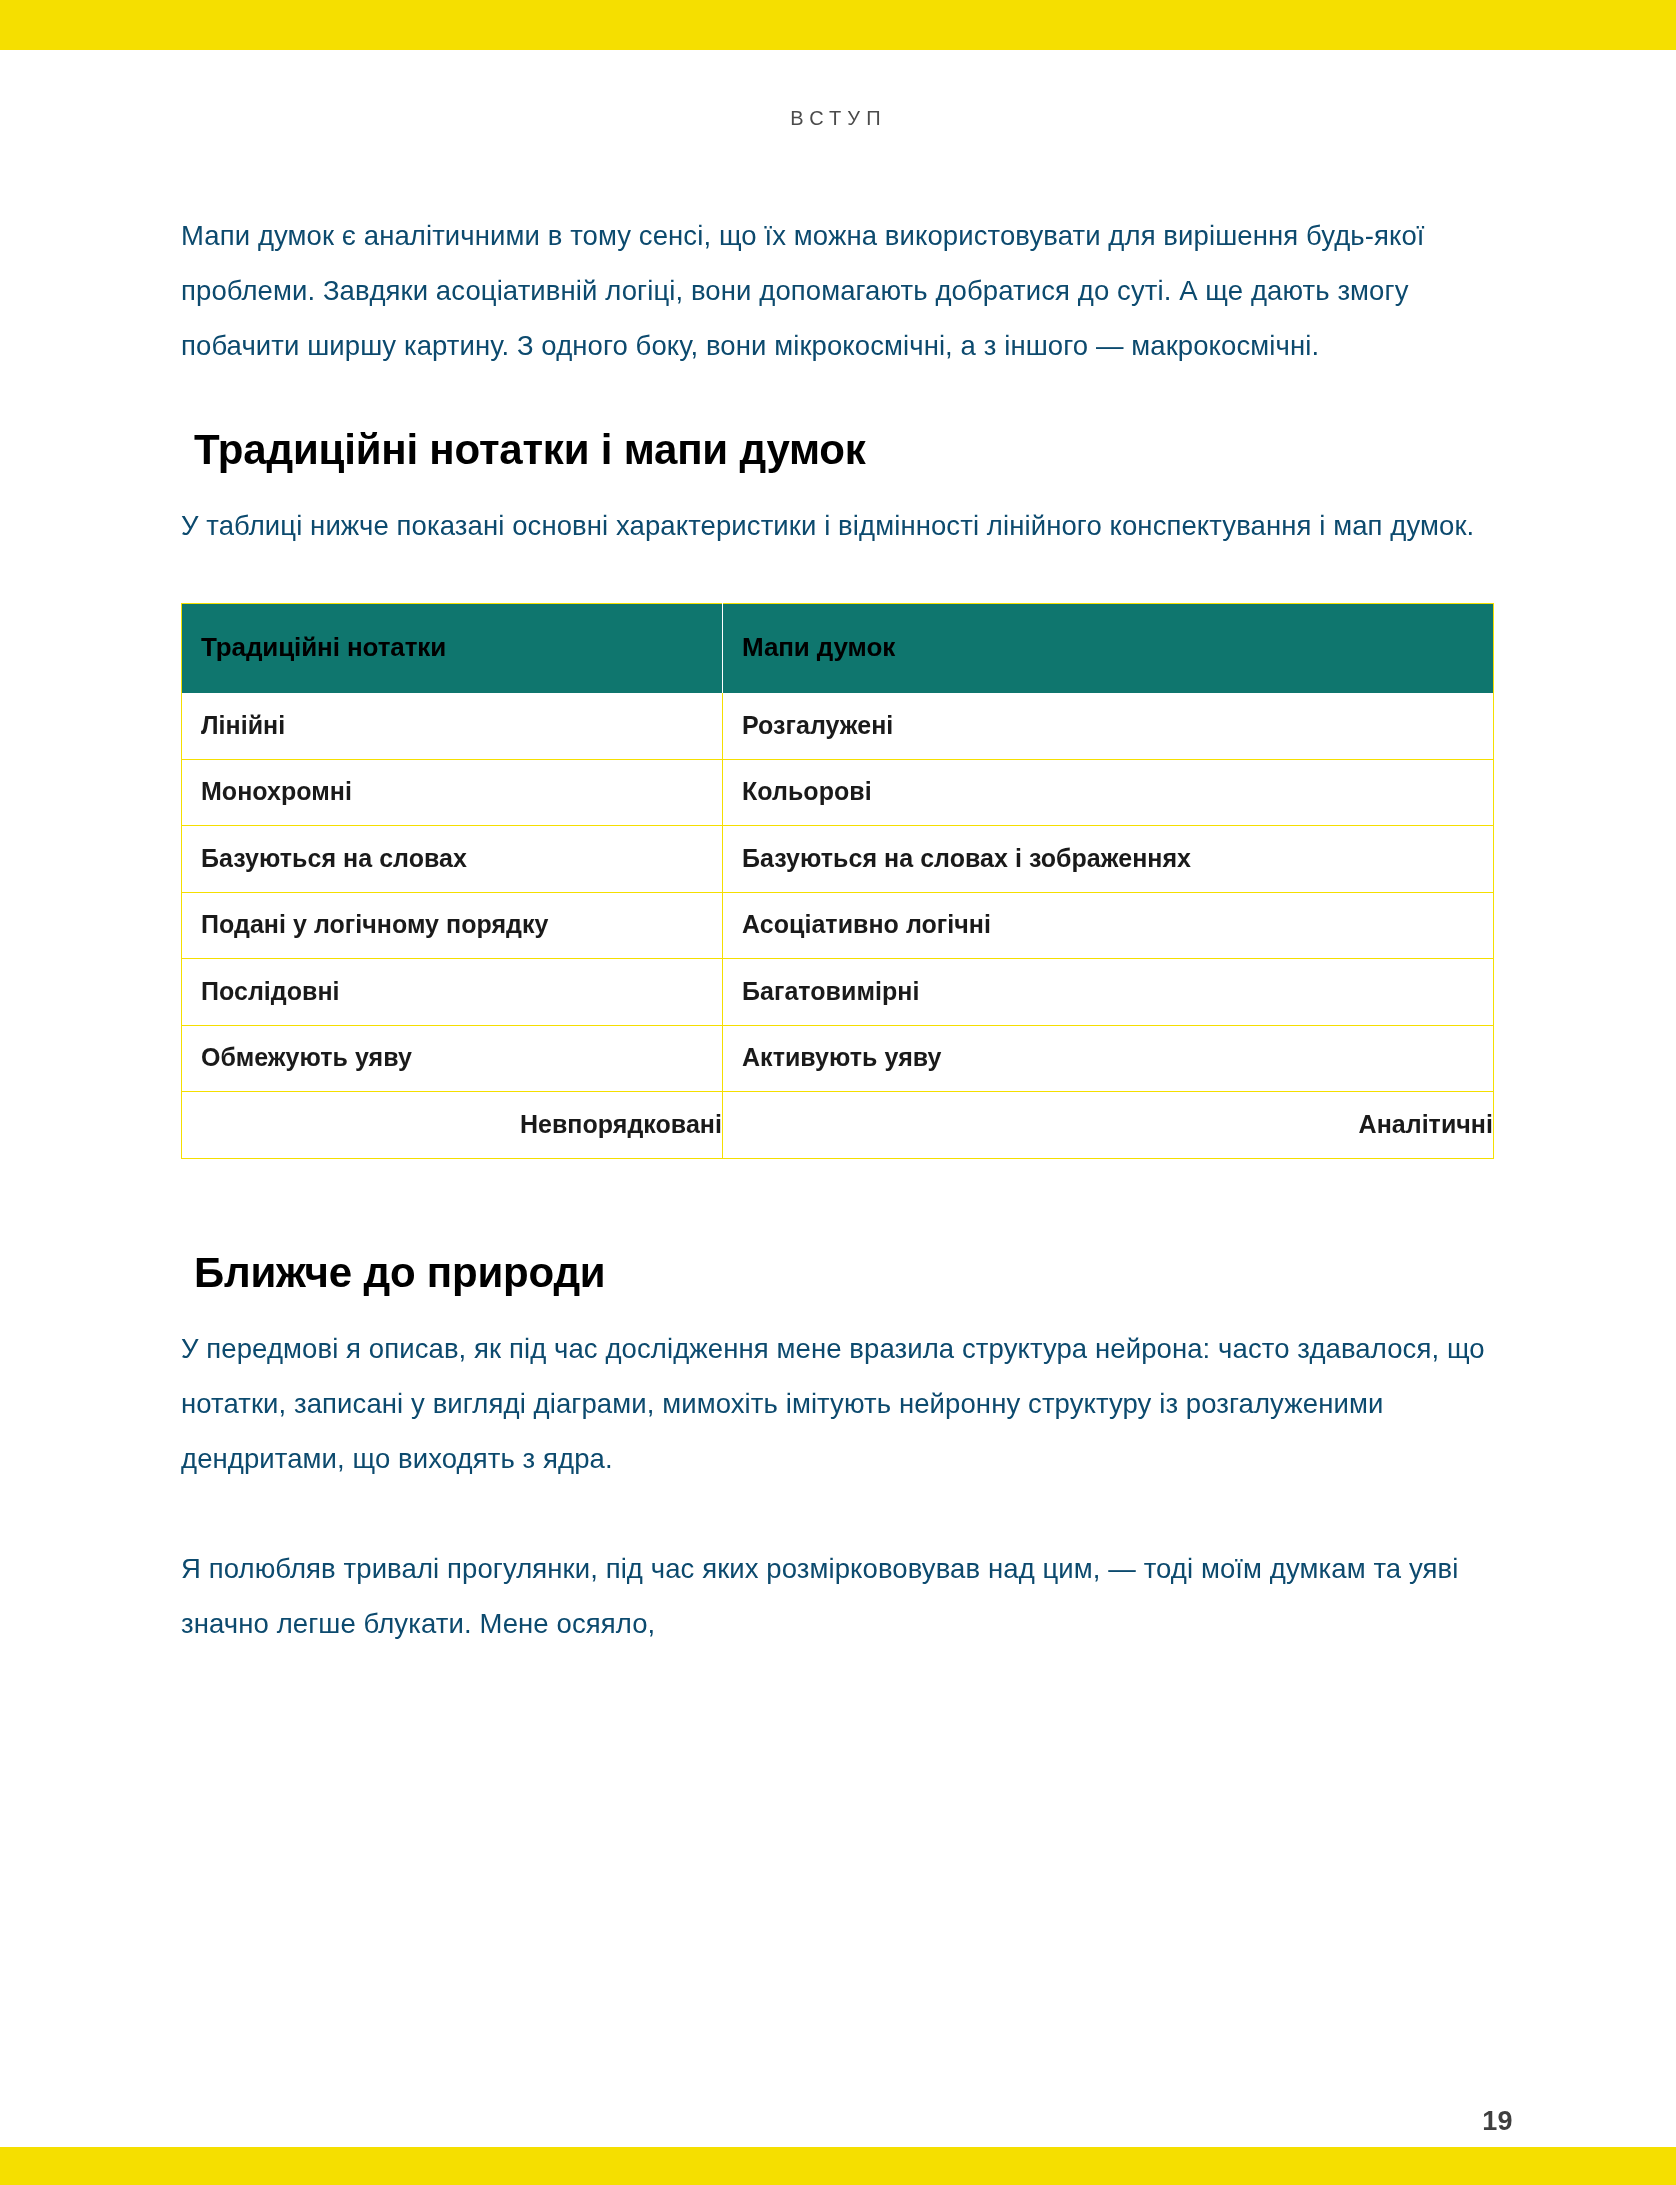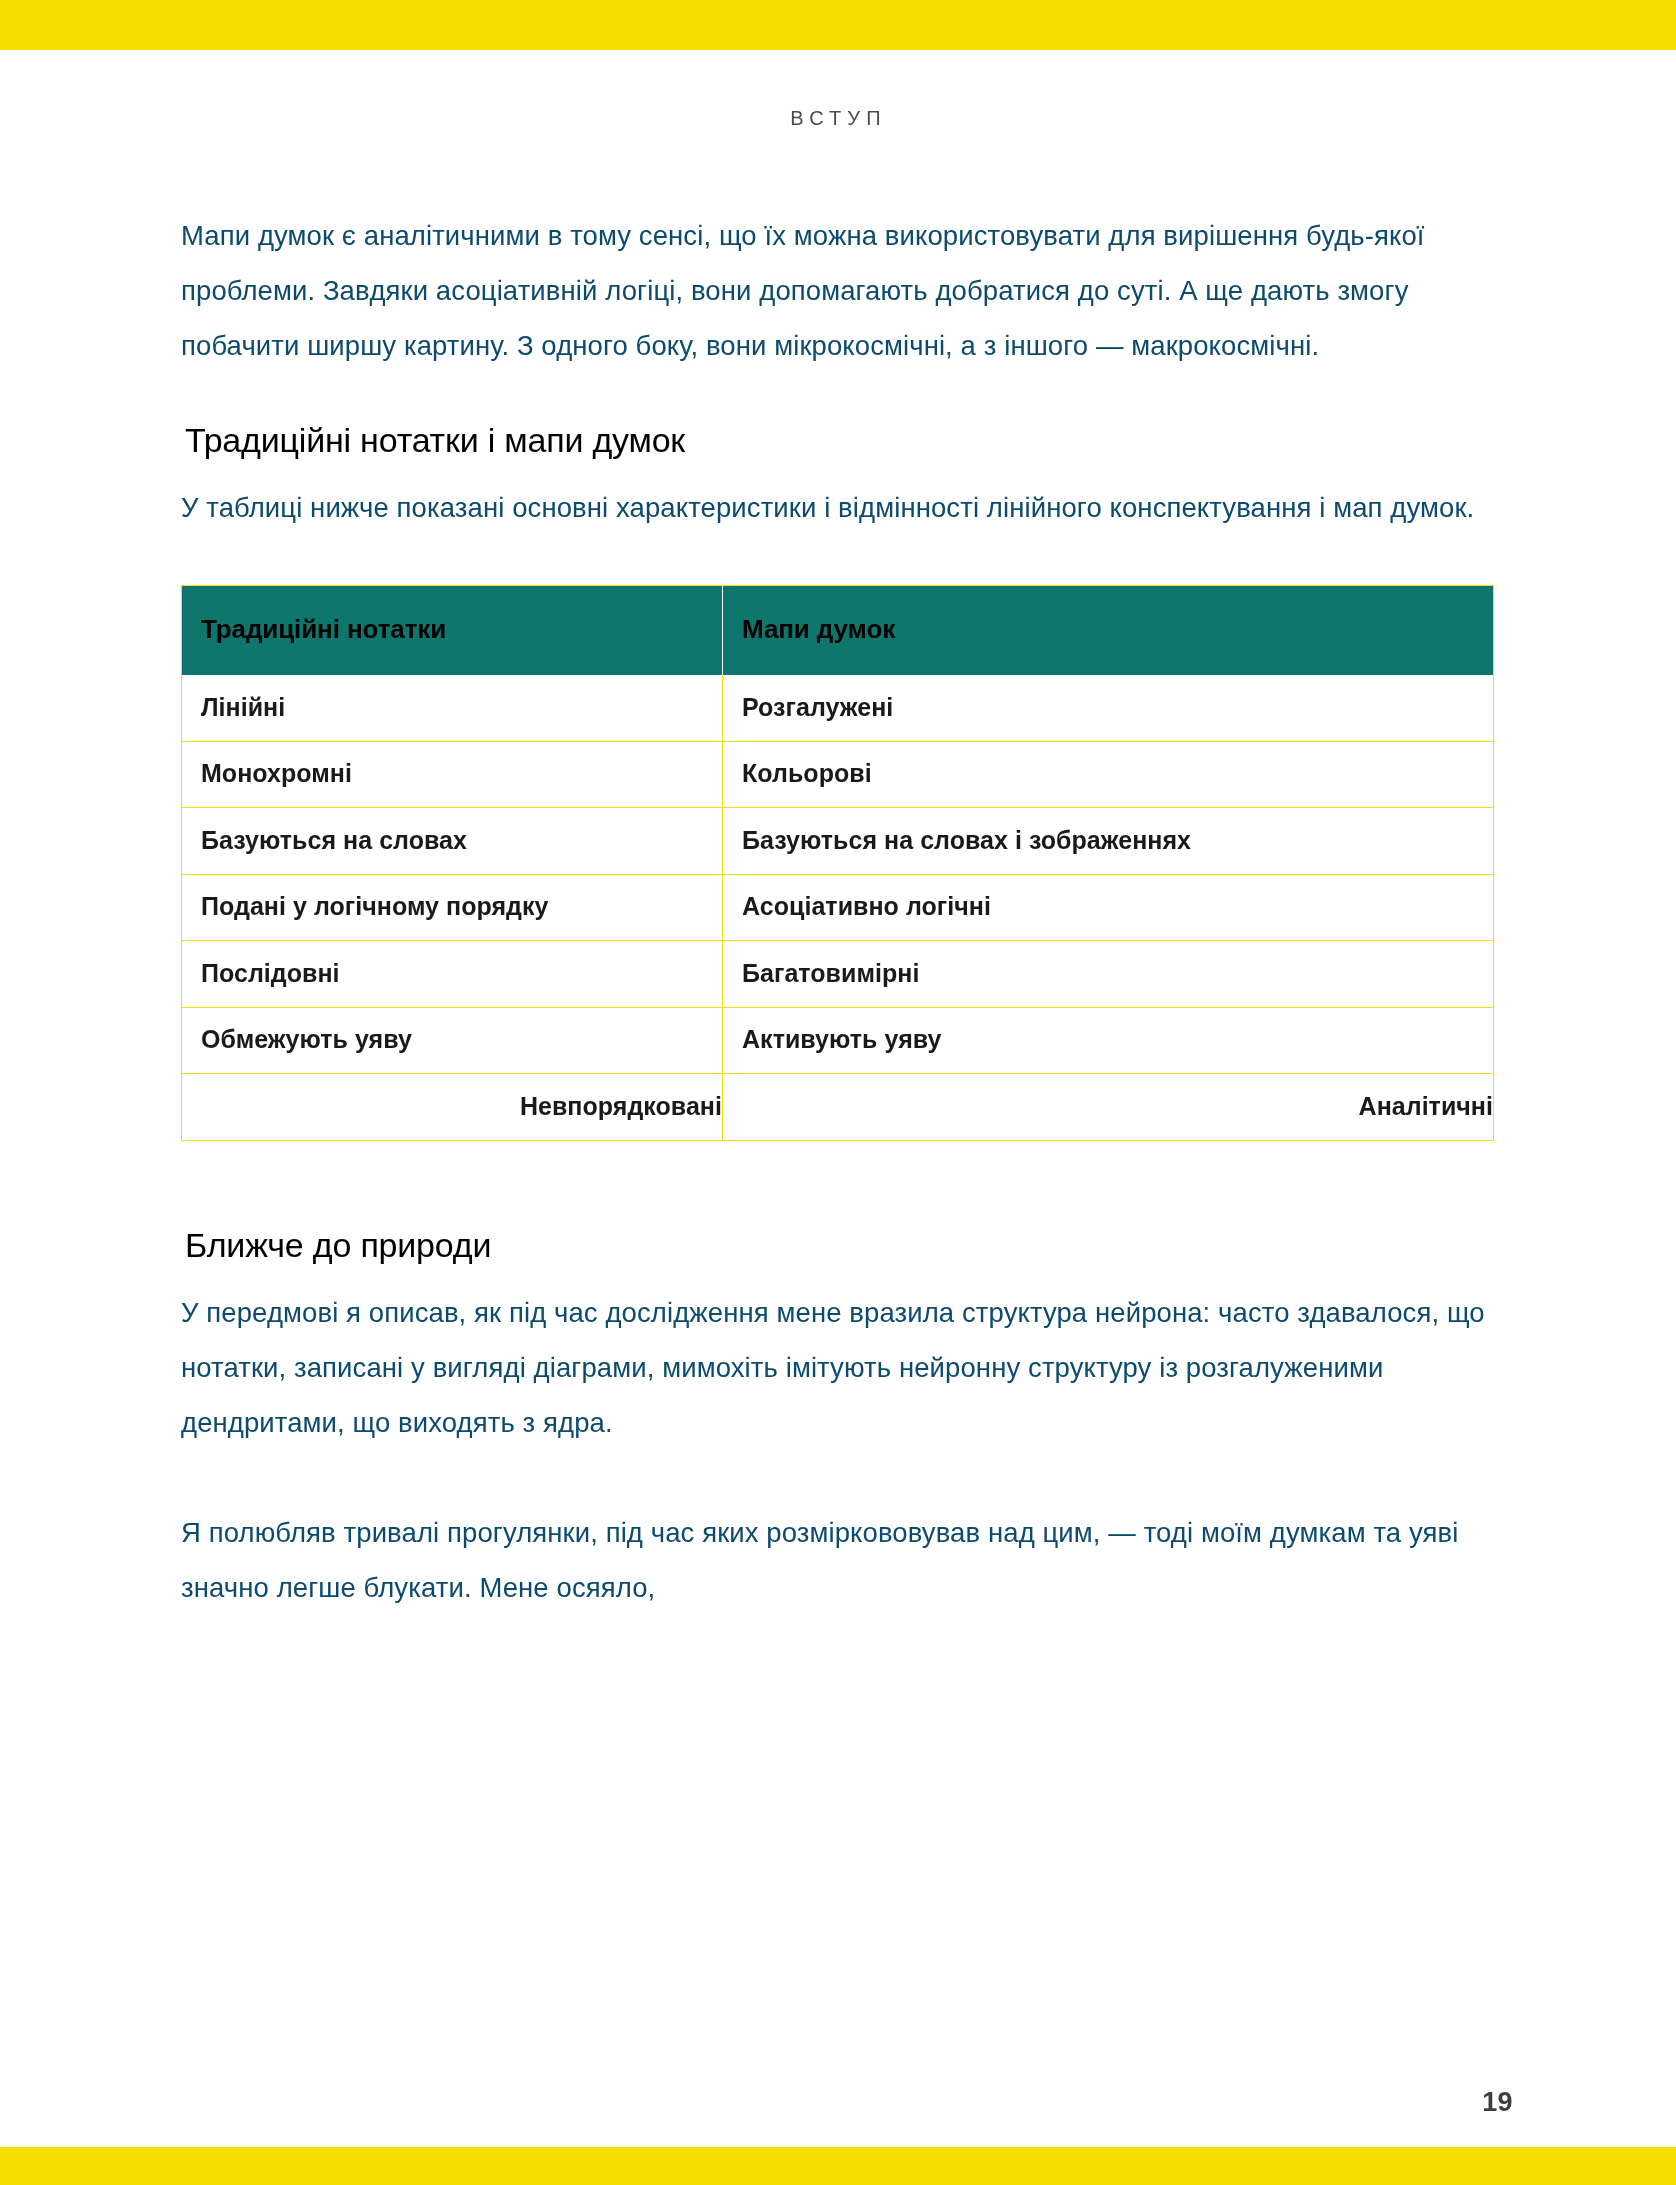--- a/index.html
+++ b/index.html
@@ -63,24 +63,24 @@
     font-size: 27.5px;
     line-height: 55px;
     color: #0c4a6e;
     letter-spacing: 0.1px;
     font-weight: 400;
   }
   .spacer-para {
     height: 55px;
   }
   h2.section-head {
-    margin: 4px;
-    font-size: 34px;
+    margin: 13px;
+    font-size: 42px;
     line-height: 43px;
-    font-weight: 400;
+    font-weight: 700;
     color: #000000;
     letter-spacing: -0.2px;
   }
   .gap-before-head-1 { height: 42px; }
   .gap-after-head-1 { height: 14px; }
   .gap-before-head-2 { height: 79px; }
   .gap-after-head-2 { height: 14px; }
 
   
   .table-wrap {
@@ -125,21 +125,21 @@
   }
   table.compare-table tbody tr:last-child td {
     border-bottom: none;
     text-align: right;
   }
 
   
   .folio {
     position: absolute;
     right: 164px;
-    bottom: 67px;
+    bottom: 48px;
     font-size: 27px;
     font-weight: 700;
     color: #3f3f3f;
     letter-spacing: 0.4px;
   }
 </style>
 </head>
 <body>
 
 <div class="page">

